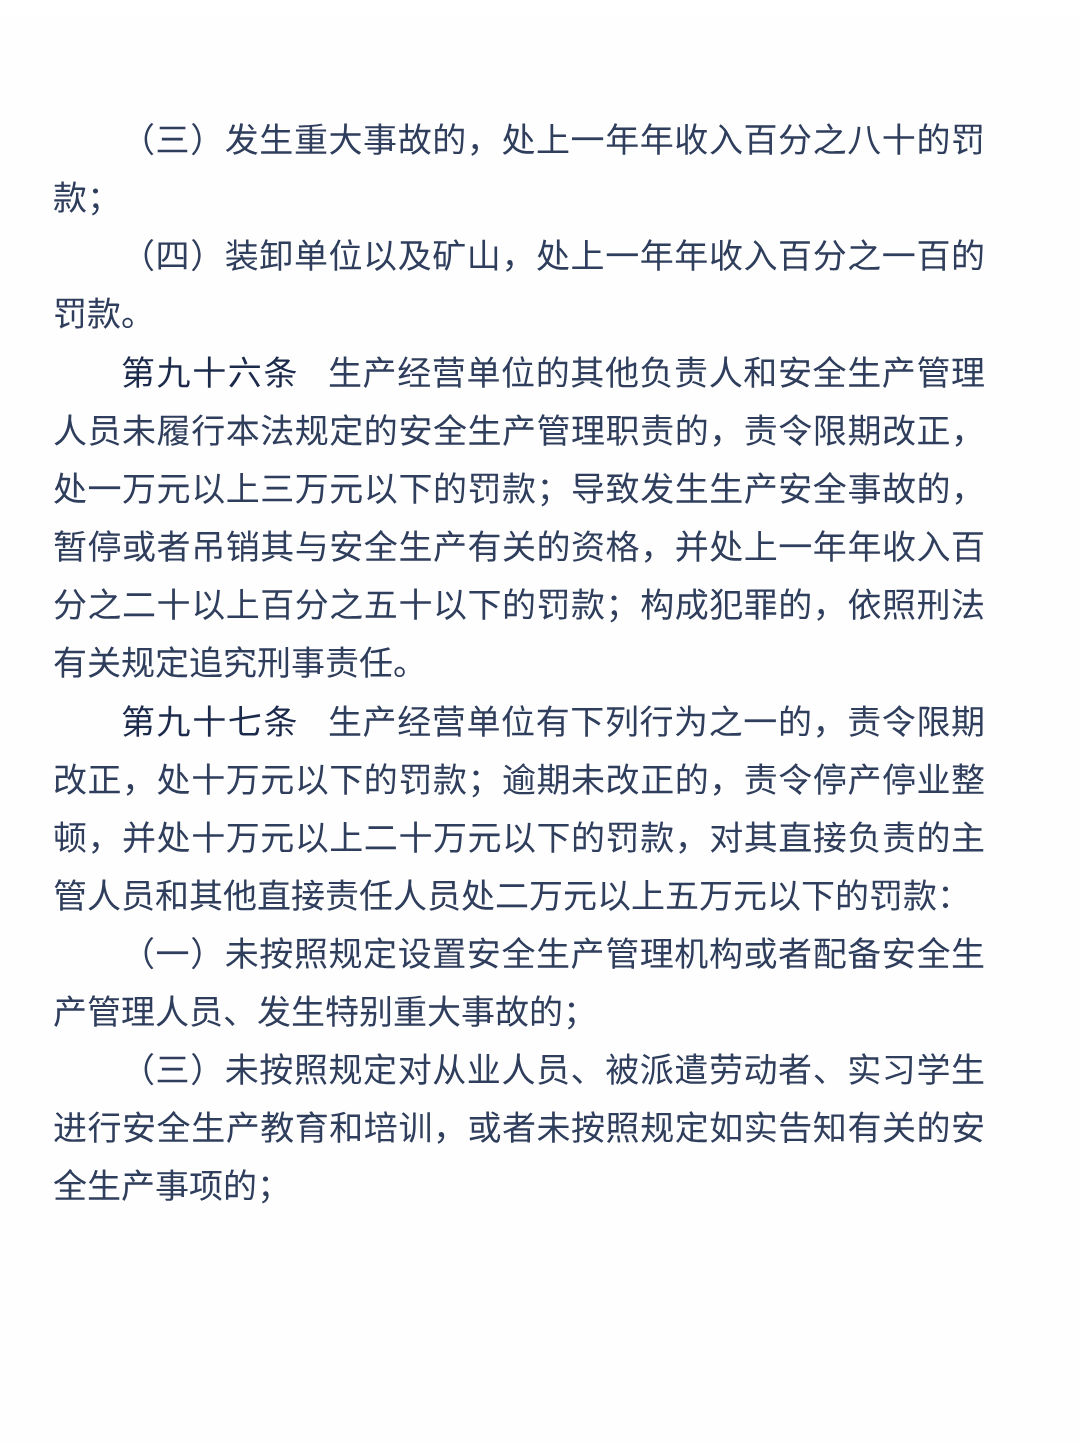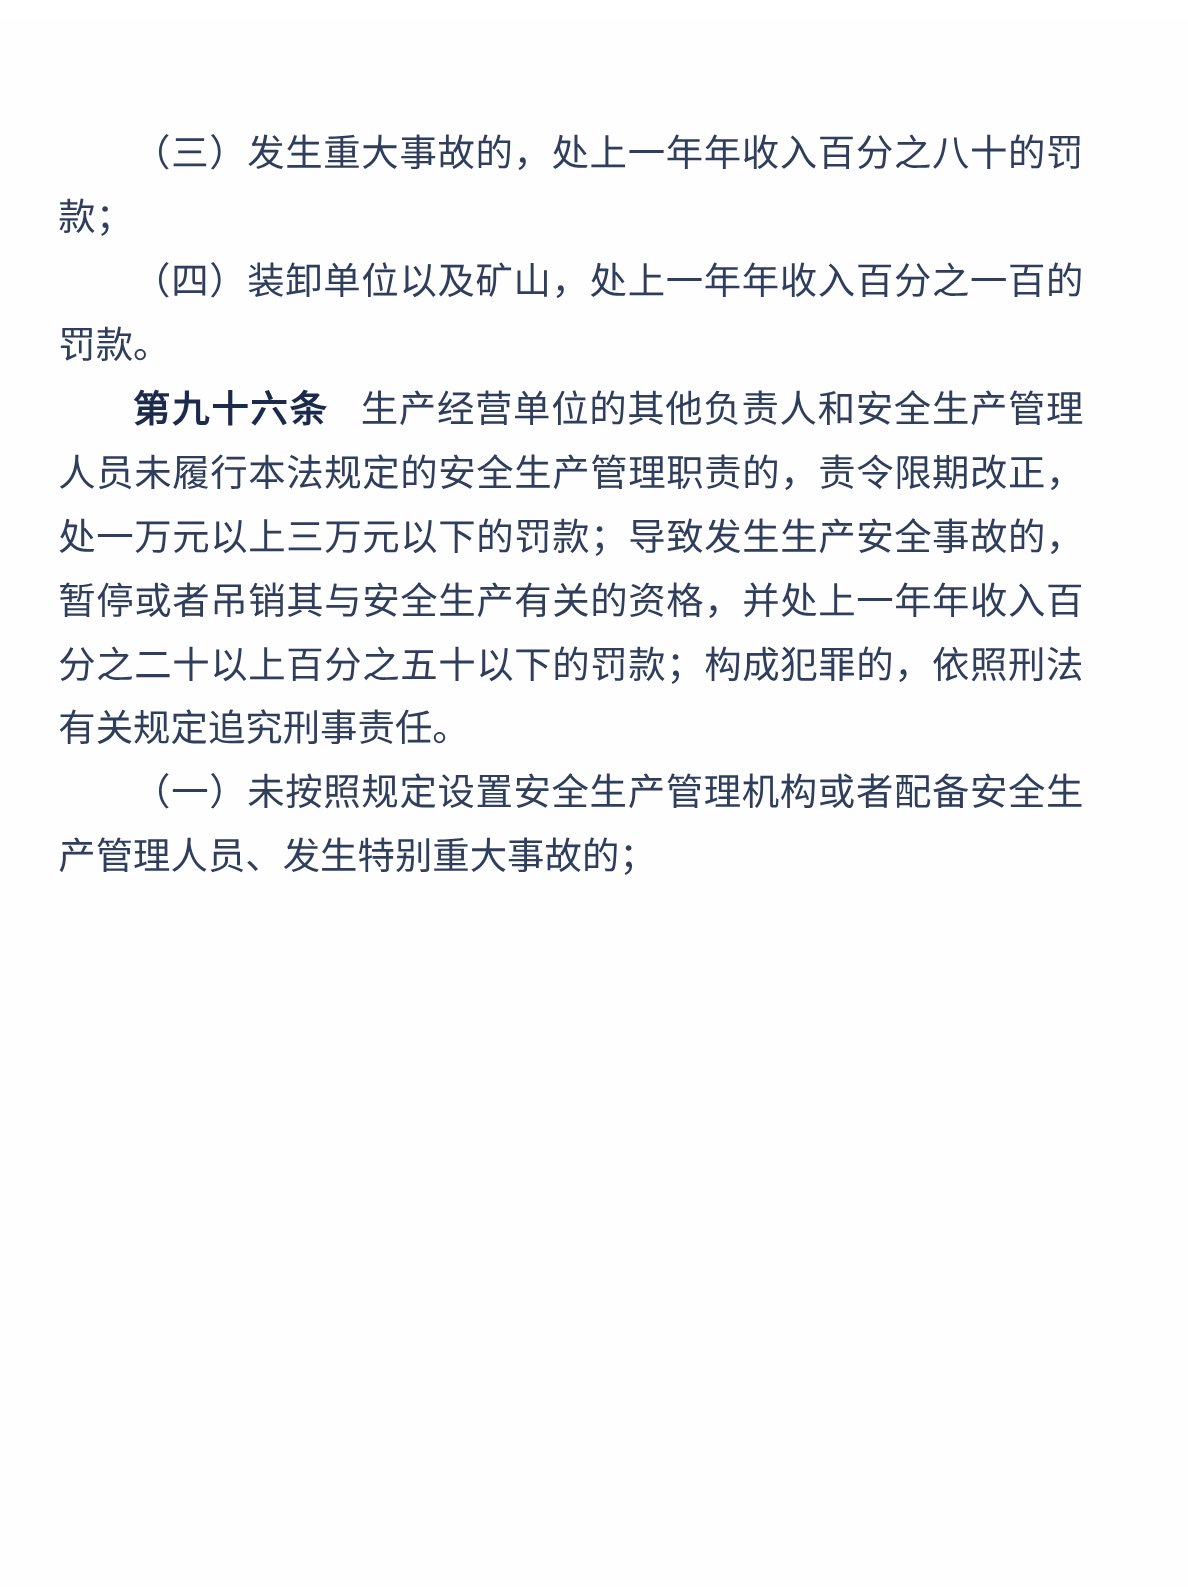--- a/index.html
+++ b/index.html
@@ -23,35 +23,37 @@
     font-family: "Liberation Serif", "DejaVu Serif", serif;
     font-size: 34px;
     line-height: 58px;
     color: var(--body-text, #2f3e5c);
     text-align: justify;
     text-indent: 2em;
     word-break: break-all;
   }
   .art-num {
     font-family: "Liberation Sans", "DejaVu Sans", sans-serif;
-    font-weight: 700;
+    font-weight: 400;
     color: var(--heading-text, #1c2a4c);
     margin-right: 0.85em;
     letter-spacing: 1px;
   }
 </style>
 </head>
 <body>
 
 <div class="page">
 
   <p class="para"><span>（三）发生重大事故的，处上一年年收入百分之八十的罚款；</span></p>
 
   <p class="para"><span>（四）装卸单位以及矿山，处上一年年收入百分之一百的罚款。</span></p>
 
   <p class="para"><span class="art-num">第九十六条</span><span>生产经营单位的其他负责人和安全生产管理人员未履行本法规定的安全生产管理职责的，责令限期改正，处一万元以上三万元以下的罚款；导致发生生产安全事故的，暂停或者吊销其与安全生产有关的资格，并处上一年年收入百分之二十以上百分之五十以下的罚款；构成犯罪的，依照刑法有关规定追究刑事责任。</span></p>
 
+  <p class="para"><span class="art-num">第九十七条</span><span>生产经营单位有下列行为之一的，责令限期改正，处十万元以下的罚款；逾期未改正的，责令停产停业整顿，并处十万元以上二十万元以下的罚款，对其直接负责的主管人员和其他直接责任人员处二万元以上五万元以下的罚款：</span></p>
 
   <p class="para"><span>（一）未按照规定设置安全生产管理机构或者配备安全生产管理人员、发生特别重大事故的；</span></p>
 
 
+  <p class="para"><span>（三）未按照规定对从业人员、被派遣劳动者、实习学生进行安全生产教育和培训，或者未按照规定如实告知有关的安全生产事项的；</span></p>
 
 </div>
 
 </body></html>

